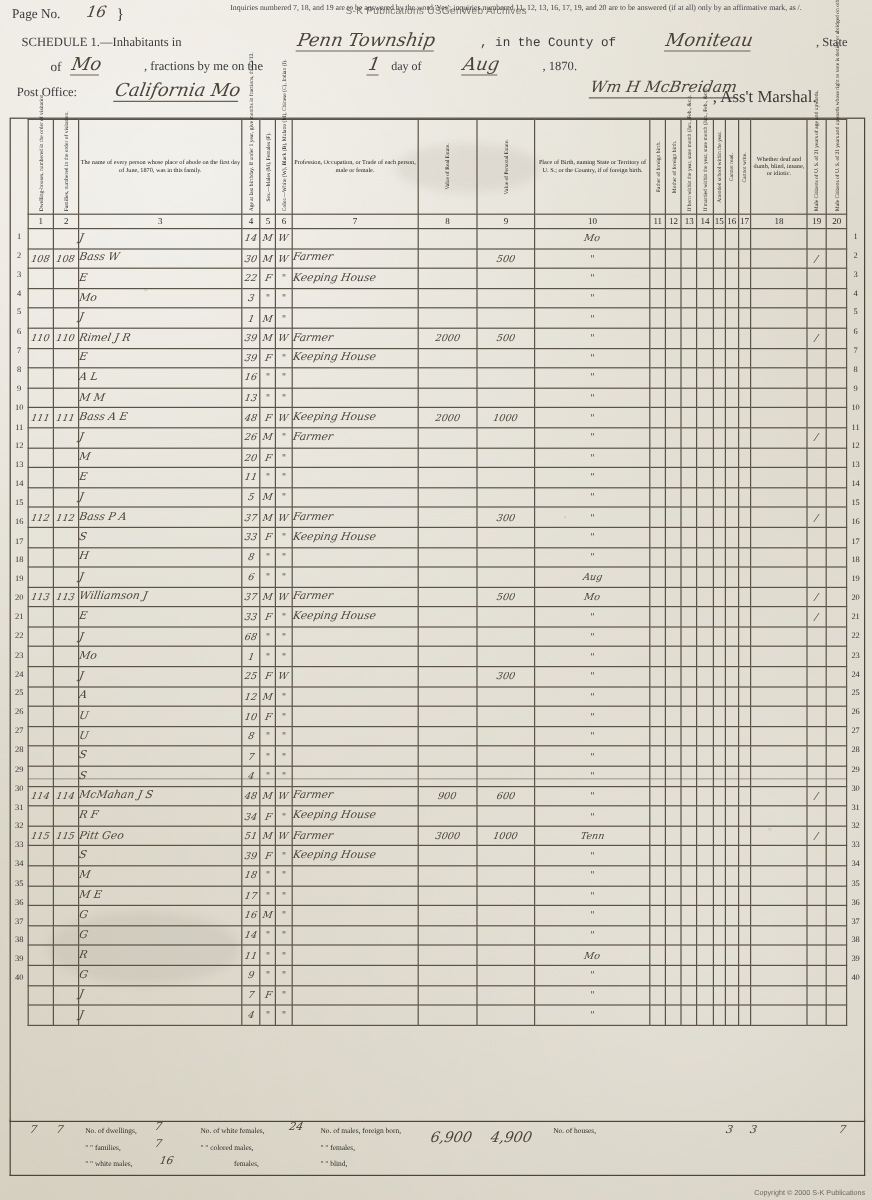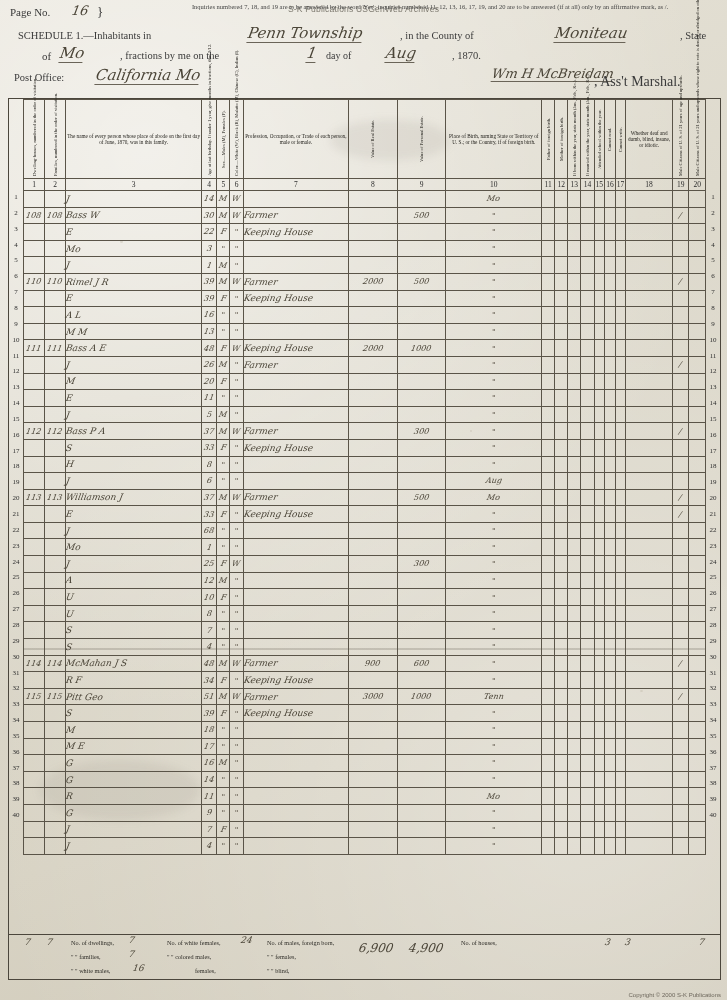--- a/index.html
+++ b/index.html
@@ -88,21 +88,21 @@
 
   <div class="hdr">
     <span class="lbl" style="left:10px;top:6px;">Page No.</span>
     <span class="hand" style="position:absolute;left:72px;top:3px;font-size:13px;">16</span>
     <span class="lbl" style="left:97px;top:4px;font-size:13px;">}</span>
 
     <div class="tiny" style="position:absolute;left:140px;top:3px;width:580px;text-align:center;">Inquiries numbered 7, 18, and 19 are to be answered by the word 'Yes'; inquiries numbered 11, 12, 13, 16, 17, 19, and 20 are to be answered (if at all) only by an affirmative mark, as /.</div>
 
     <span class="lbl" style="left:18px;top:30px;font-size:10.5px;text-align:center;">SCHEDULE 1.—Inhabitants in</span>
     <span class="hand ul" style="position:absolute;left:248px;top:24px;font-size:15px;">Penn Township</span>
-    <span class="lbl" style="left:400px;top:30px;font-size:10.5px;">, in the County of</span>
+    <span class="lbl" style="left:400px;top:30px;font-size:10.5px;font-family:Liberation Mono, monospace;">, in the County of</span>
     <span class="hand ul" style="position:absolute;left:555px;top:24px;font-size:15px;">Moniteau</span>
     <span class="lbl" style="left:680px;top:30px;font-size:10.5px;">, State</span>
 
     <span class="lbl" style="left:42px;top:50px;font-size:11px;">of</span>
     <span class="hand ul" style="position:absolute;left:60px;top:44px;font-size:15px;">Mo</span>
     <span class="lbl" style="left:120px;top:50px;font-size:10.5px;">, fractions by me on the</span>
     <span class="hand ul" style="position:absolute;left:307px;top:44px;font-size:15px;">1</span>
     <span class="lbl" style="left:326px;top:50px;font-size:10px;">day of</span>
     <span class="hand ul" style="position:absolute;left:386px;top:44px;font-size:15px;">Aug</span>
     <span class="lbl" style="left:452px;top:50px;font-size:10.5px;">, 1870.</span>

